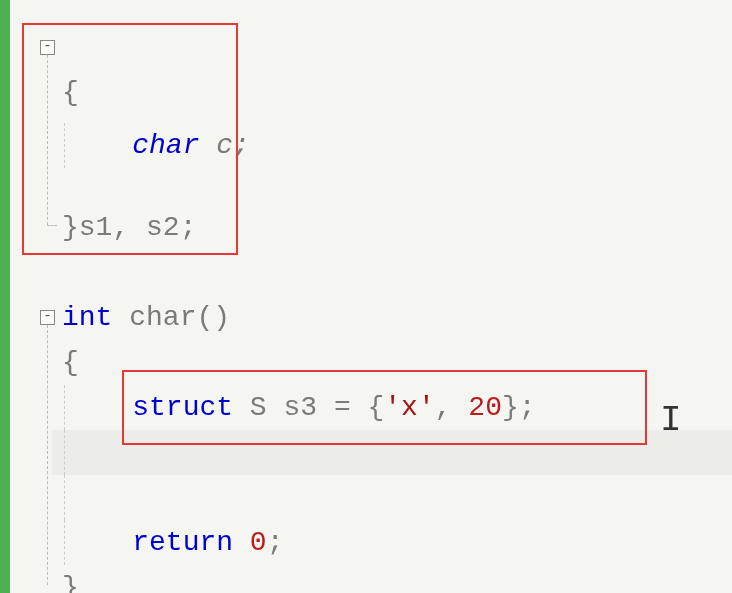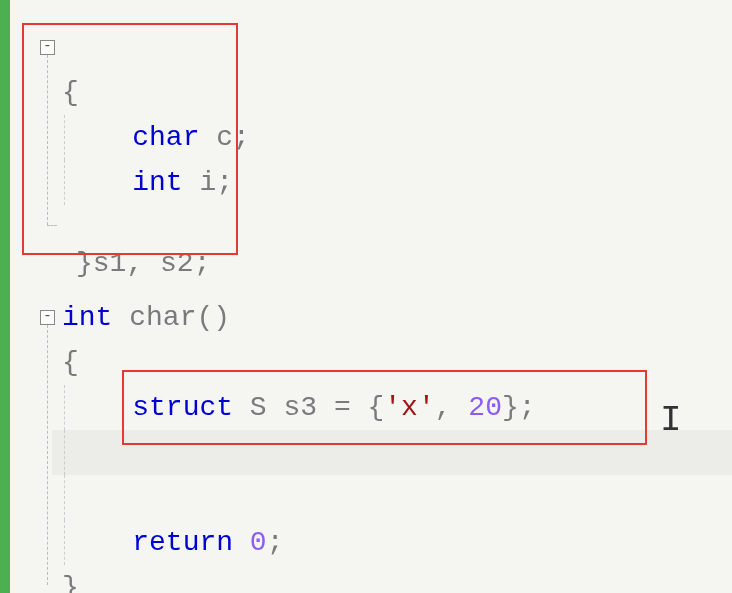--- a/index.html
+++ b/index.html
@@ -70,21 +70,21 @@
     vertical-align: top;
     margin-left: 2px;
   }
   .kw { color: #0000d0; }
   .ty { color: #0000d0; }
   .id { color: #7a7a7a; }
   .tn { color: #7a7a7a; }
   .pn { color: #7a7a7a; }
   .op { color: #7a7a7a; }
   .ch { color: #a31515; }
-  .nu { color: #8b5cf6; }
+  .nu { color: #b91c1c; }
   .sc { color: #7a7a7a; }
   .highlight-box {
     position: absolute;
     border: 2px solid #e53935;
     pointer-events: none;
   }
   .cursor {
     position: absolute;
     font-family: "Courier New", monospace;
     font-size: 36px;
@@ -108,23 +108,22 @@
 <div class="gutter" id="gutter">
     <div class="fold-box" style="top: 40px;">-</div>
     <div class="fold-box" style="top: 310px;">-</div>
     <div class="fold-line" style="top: 55px; height: 170px;"></div>
     <div class="fold-line" style="top: 325px; height: 260px;"></div>
     <div class="fold-end" style="top: 225px;"></div>
   </div>
 
 <div class="code" id="code">
     <div class="line" style="position: absolute; top: 70px; left: 10px;"><span class="pn">{</span></div>
-    <div class="line" style="position: absolute; top: 115px; left: 10px;"><span class="indent-guide"></span>    <span class="ty">char </span><span class="id">c</span><span class="sc">;</span></div>
-    <div class="line" style="position: absolute; top: 160px; left: 10px;"><span class="indent-guide"></span>    <span class="ty">int </span><span class="id">i</span><span class="sc">;</span></div>
-    <div class="line" style="position: absolute; top: 205px; left: 24px; margin-top: 36px;"><span class="pn">}</span><span class="id">s1</span><span class="pn">, </span><span class="id">s2</span><span class="sc">;</span></div>
+    <div class="line" style="position: absolute; top: 123px; left: 10px; font-style: italic;"><span class="indent-guide"></span>    <span class="ty">char </span><span class="id">c</span><span class="sc">;</span></div>
+    <div class="line" style="position: absolute; top: 205px; left: 10px;"><span class="pn">}</span><span class="id">s1</span><span class="pn">, </span><span class="id">s2</span><span class="sc">;</span></div>
     <div class="line" style="position: absolute; top: 250px; left: 10px;"></div>
     <div class="line" style="position: absolute; top: 295px; left: 10px;"><span class="ty">int </span><span class="id">char</span><span class="pn">()</span></div>
     <div class="line" style="position: absolute; top: 340px; left: 10px;"><span class="pn">{</span></div>
     <div class="line" style="position: absolute; top: 385px; left: 10px;"><span class="indent-guide"></span>    <span class="kw">struct </span><span class="tn">S </span><span class="id">s3 </span><span class="op">= </span><span class="pn">{</span><span class="ch">'x'</span><span class="pn">, </span><span class="nu">20</span><span class="pn">}</span><span class="sc">;</span></div>
     <div class="line" style="position: absolute; top: 430px; left: 10px;"><span class="indent-guide"></span>    </div>
     <div class="line" style="position: absolute; top: 475px; left: 10px;"><span class="indent-guide"></span>    </div>
     <div class="line" style="position: absolute; top: 520px; left: 10px;"><span class="indent-guide"></span>    <span class="kw">return </span><span class="nu">0</span><span class="sc">;</span></div>
     <div class="line" style="position: absolute; top: 565px; left: 10px;"><span class="pn">}</span></div>
   </div>
 

